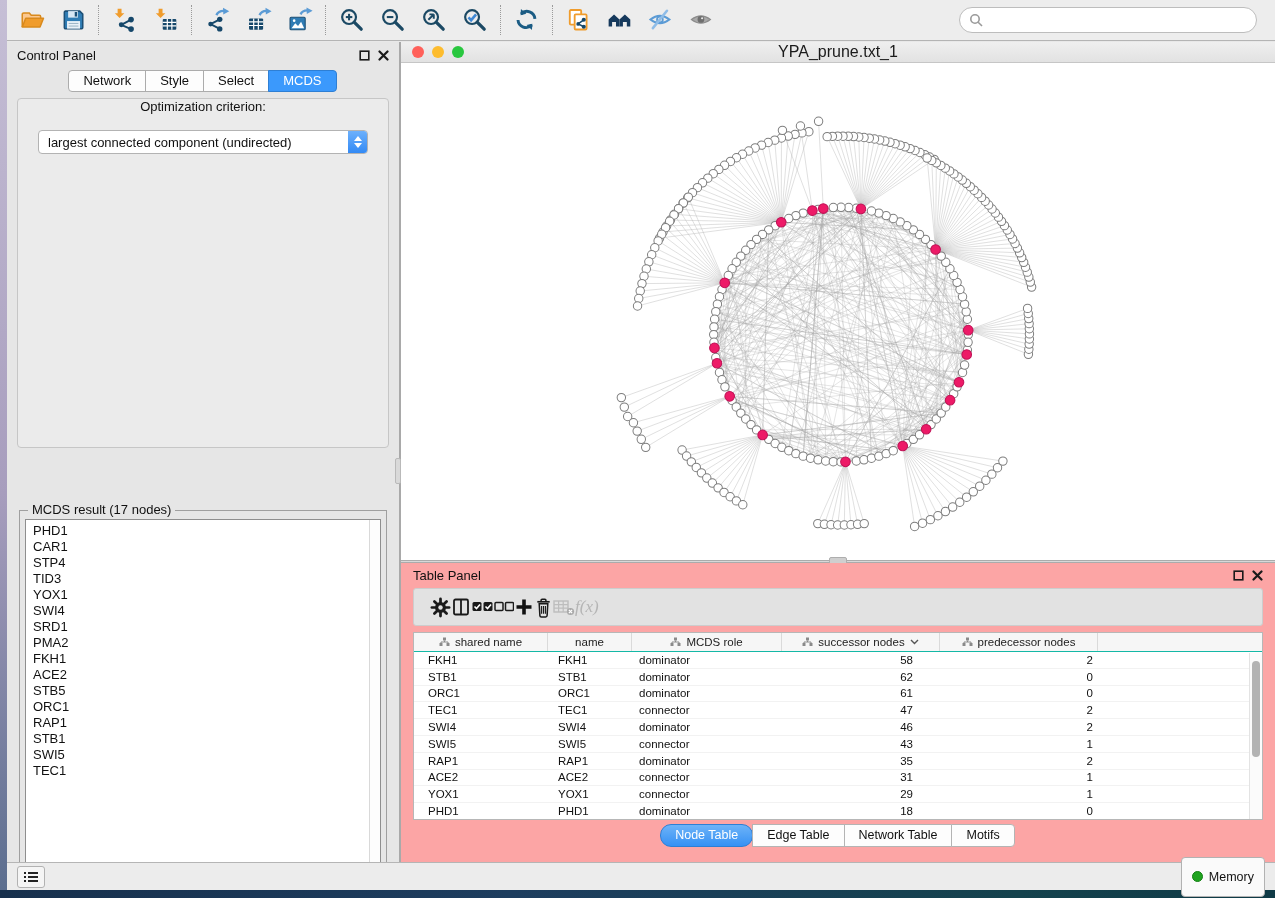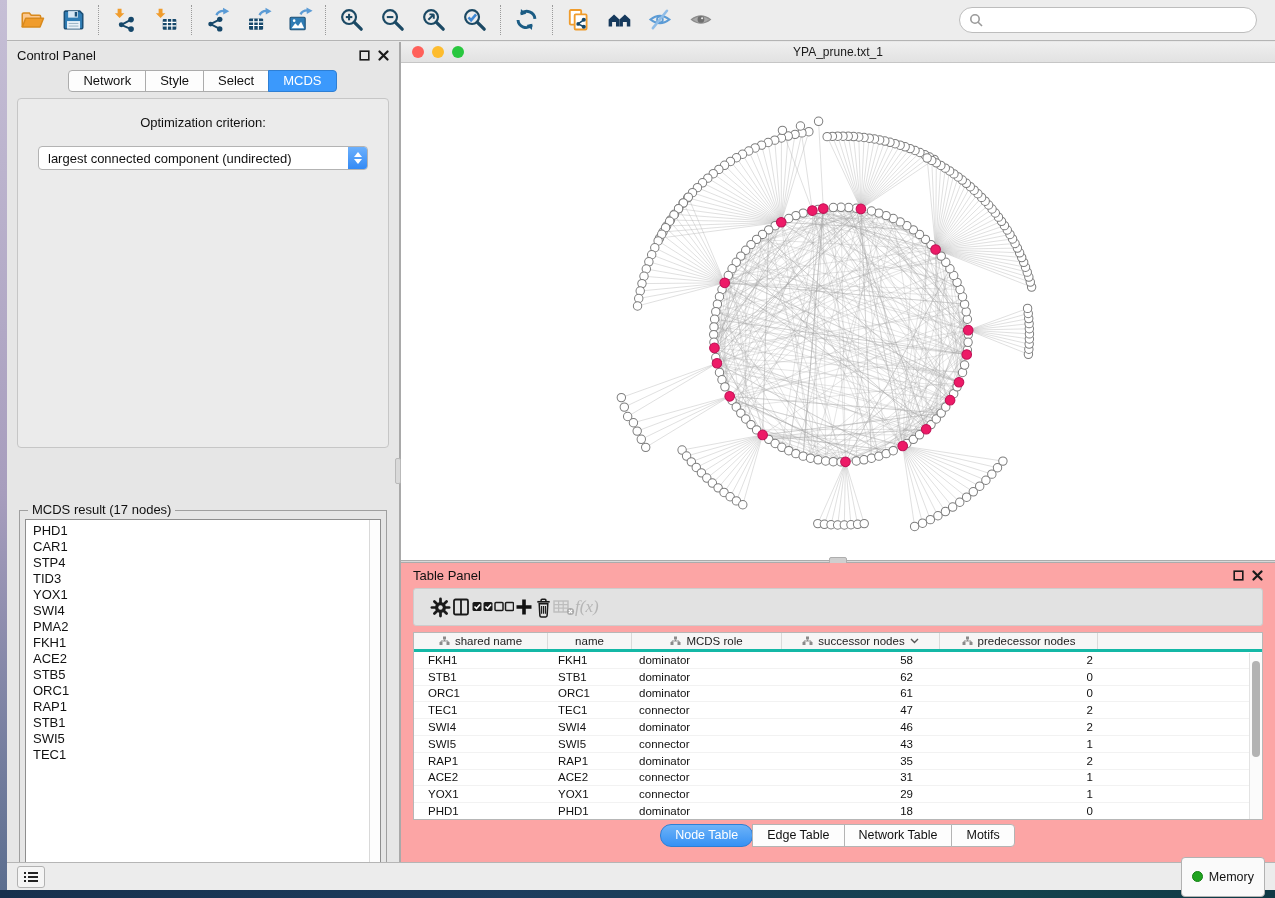--- a/index.html
+++ b/index.html
@@ -29,21 +29,21 @@
   .cp-header { height:24px; display:flex; align-items:center; padding:2px 10px 0;justify-content:center; }
   .cp-title { font-size:13px; color:#111; }
   .win-ctrls { margin-left:auto; display:flex; align-items:center; gap:8px; }
   .win-ctrls svg { display:block; }
   .ctabs { display:flex; justify-content:center; margin-top:4px; height:22px; }
   .ctab { font-size:13px; padding:2px 14px 3px; background:#fdfdfd; border:1px solid #acacac;
     margin-left:-1px; color:#111; line-height:16px; }
   .ctab:first-child { border-radius:4px 0 0 4px; }
   .ctab:last-child { border-radius:0 4px 4px 0; }
   .ctab.active { background:#3b99fc; border-color:#2e7fd4; color:#fff; }
-  .cp-box { margin:6px 10px 0; height:350px; background:#ebebeb; border:1px solid #c6c6c6; border-radius:4px; padding-top:16px; }
+  .cp-box { margin:6px 10px 0; height:350px; background:#ebebeb; border:1px solid #c6c6c6; border-radius:4px; }
   .opt-label { text-align:center; font-size:13px; color:#111; margin-bottom:10px; }
   .dropdown { width:330px; height:24px; margin:16px auto; background:#fff; border:1px solid #b3b3b3;
     border-radius:4px; display:flex; align-items:center; position:relative; }
   .dropdown .dd-text { flex:1; font-size:13px; padding-left:9px; color:#111; white-space:nowrap; }
   .dd-stepper { width:19px; height:22px; border-radius:0 3px 3px 0;
     background:linear-gradient(180deg,#6cb0fc,#338af5); display:flex; flex-direction:column;
     align-items:center; justify-content:center; gap:2px; }
   .dd-up { width:0; height:0; border-left:4px solid transparent; border-right:4px solid transparent; border-bottom:5px solid #fff; }
   .dd-down { width:0; height:0; border-left:4px solid transparent; border-right:4px solid transparent; border-top:5px solid #fff; }
   .btn-row { display:flex; justify-content:center; gap:14px; margin-top:16px; }
@@ -57,41 +57,41 @@
   .mcds-items { padding:3px 0 0 7px; }
   .mcds-item { font-size:13px; line-height:16px; color:#111; }
   .list-scroll { position:absolute; right:0; top:0; bottom:0; width:11px; background:#fdfdfd; border-left:1px solid #d9d9d9; }
 
   
   .net-window { height:518px; flex:0 0 auto; display:flex; flex-direction:column; background:#fff; }
   .net-titlebar { height:21px; background:linear-gradient(#efefef,#e2e2e2); border-bottom:1px solid #c6c6c6;
     position:relative; display:flex; align-items:center; justify-content:center; flex:0 0 auto; }
   .traffic { position:absolute; left:11px; top:4px; display:flex; gap:8px; }
   .light { width:12px; height:12px; border-radius:50%; }
-  .net-title { font-size:12px; color:#1a1a1a; }
+  .net-title { font-size:16px; color:#1a1a1a; }
   .net-canvas { flex:1; background:#fff; position:relative; }
   .net-canvas svg { display:block; width:100%; height:100%; }
   .v-grip { position:absolute; left:-6px; top:395px; width:6px; height:26px; background:#d9d9d9;
     border:1px solid #b9b9b9; border-radius:2px; }
   .h-divider { height:3px; background:#d8d8d8; border-top:1px solid #ababab; border-bottom:1px solid #ababab;
     position:relative; flex:0 0 auto; }
   .h-grip { position:absolute; left:50%; top:-4px; width:18px; height:9px; transform:translateX(-50%);
     background:#cfcfcf; border:1px solid #aeaeae; border-radius:2px; }
 
   
   .table-panel { flex:1; background:#fca5a5; display:flex; flex-direction:column; position:relative; }
   .tp-header { height:22px; display:flex; align-items:center; padding:3px 12px 0; }
   .tp-title { font-size:13px; color:#111; }
   .tp-toolbar { margin:3px 12px 6px; height:38px; background:#e2e2e2; border:1px solid #cdcdcd;
     border-radius:3px; display:flex; align-items:center; padding:0 16px; }
   .tp-toolbar .ticon { display:flex; align-items:center; }
   .fx { font-family:"Liberation Serif", serif; font-style:italic; font-size:17px; color:#b5b5b5; }
 
   .ntable { margin:0 12px; height:188px; background:#fff; border:1px solid #b7b7b7; position:relative; overflow:hidden; }
-  .thead { display:flex; height:19px; background:#f6f6f6; border-bottom:3px solid #14b8a6; }
+  .thead { display:flex; height:19px; background:#f6f6f6; border-bottom:1px solid #14b8a6; }
   .th { display:flex; align-items:center; justify-content:center; gap:5px; font-size:11.5px; color:#222;
     border-right:1px solid #dadada; }
   .th .sort-chevron { display:flex; }
   .c0 { width:134px; } .c1 { width:84px; } .c2 { width:150px; } .c3 { width:158px; } .c4 { width:158px; }
   .th.filler, .td.filler { flex:1; border-right:none; }
   .trow { display:flex; height:16.8px; align-items:center; border-bottom:1px solid #f2f2f2; }
   .td { font-size:11.5px; color:#111; white-space:nowrap; overflow:hidden; }
   .td.c0 { padding-left:14px; } .td.c1 { padding-left:10px; } .td.c2 { padding-left:7px; }
   .td.c3 { text-align:right; padding-right:27px; } .td.c4 { text-align:right; padding-right:5px; }
   .tv-scroll { position:absolute; right:0; top:20px; bottom:0; width:13px; background:#fbfbfb; border-left:1px solid #e3e3e3; }
@@ -295,20 +295,21 @@
       <div class="mcds-fieldset">
         <span class="mcds-legend">MCDS result (17 nodes)</span>
         <div class="mcds-listbox">
           <div class="mcds-items">
               <div class="mcds-item">PHD1</div>
               <div class="mcds-item">CAR1</div>
               <div class="mcds-item">STP4</div>
               <div class="mcds-item">TID3</div>
               <div class="mcds-item">YOX1</div>
               <div class="mcds-item">SWI4</div>
+              <div class="mcds-item">SRD1</div>
               <div class="mcds-item">PMA2</div>
               <div class="mcds-item">FKH1</div>
               <div class="mcds-item">ACE2</div>
               <div class="mcds-item">STB5</div>
               <div class="mcds-item">ORC1</div>
               <div class="mcds-item">RAP1</div>
               <div class="mcds-item">STB1</div>
               <div class="mcds-item">SWI5</div>
               <div class="mcds-item">TEC1</div>
             </div>

